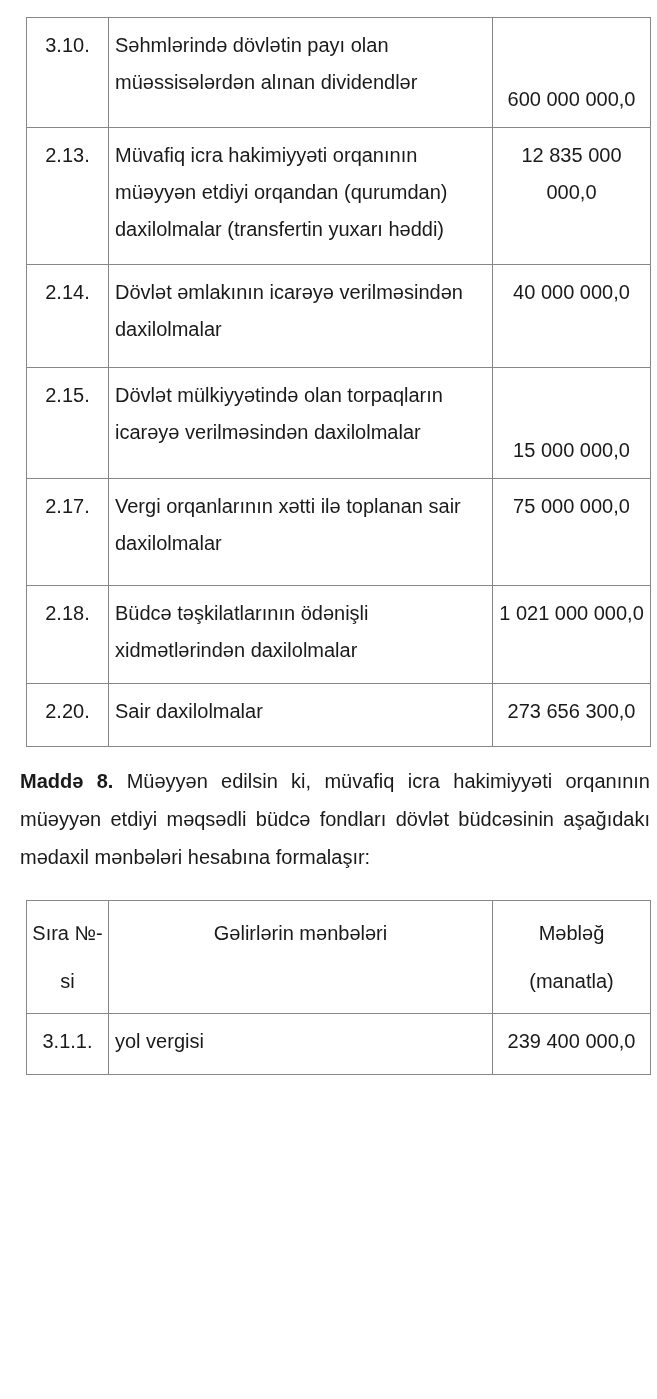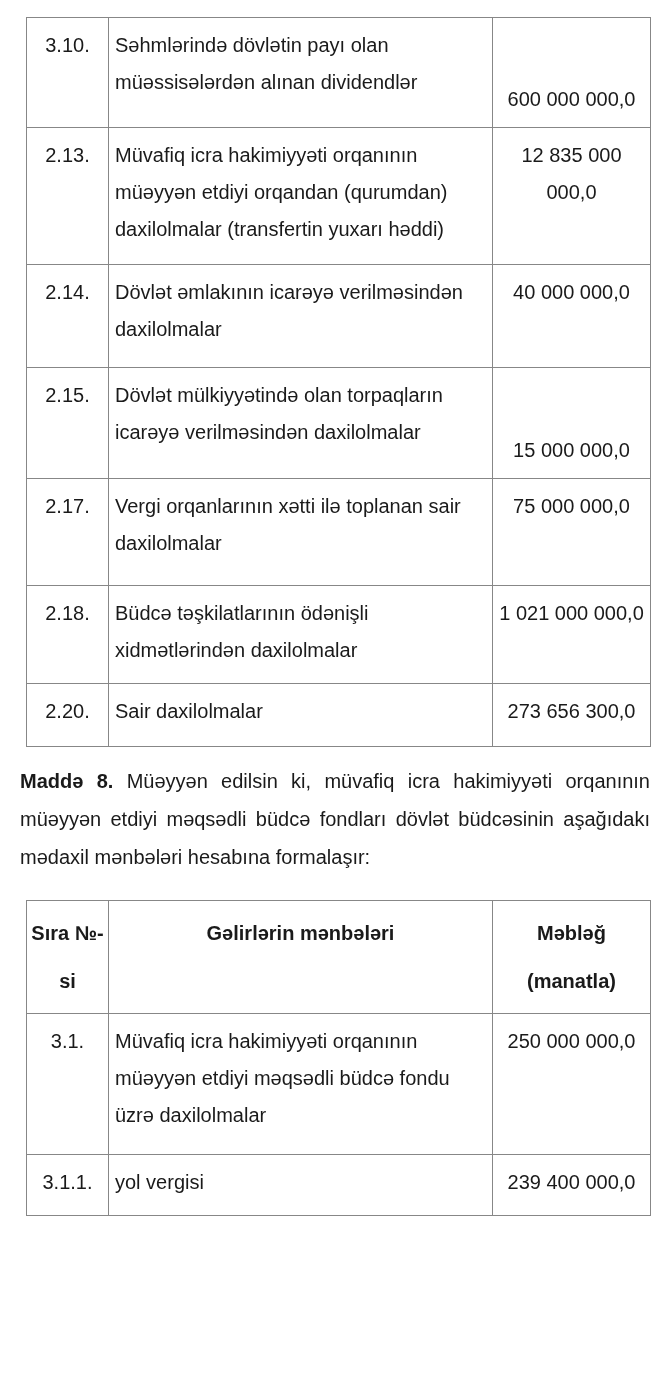--- a/index.html
+++ b/index.html
@@ -33,21 +33,21 @@
     padding:9px 8px 14px 6px;
   }
   td.amt{
     text-align:center;
     padding:9px 3px;
   }
   tr.amt-bottom td.amt{
     vertical-align:bottom;
   }
   th{
-    font-weight:bold;
+    font-weight:normal;
     text-align:center;
     vertical-align:top;
     line-height:48px;
     padding:8px 3px;
   }
   .article{
     font-size:20px;
     line-height:38px;
     text-align:justify;
     margin:15px 7px 24px 20px;
@@ -111,25 +111,20 @@
       <col style="width:82px">
         <col style="width:384px">
         <col style="width:158px">
     </colgroup>
     <tbody>
       <tr style="height:113px">
         <th>Sıra №-si</th>
         <th>Gəlirlərin mənbələri</th>
         <th>Məbləğ (manatla)</th>
       </tr>
-      <tr style="height:141px">
-        <td class="no">3.1.</td>
-        <td class="src">Müvafiq icra hakimiyyəti orqanının müəyyən etdiyi məqsədli büdcə fondu üzrə daxilolmalar</td>
-        <td class="amt">250 000 000,0</td>
-      </tr>
       <tr style="height:57px">
         <td class="no">3.1.1.</td>
         <td class="src">yol vergisi</td>
         <td class="amt">239 400 000,0</td>
       </tr>
     </tbody>
   </table>
 
 </div>
 

